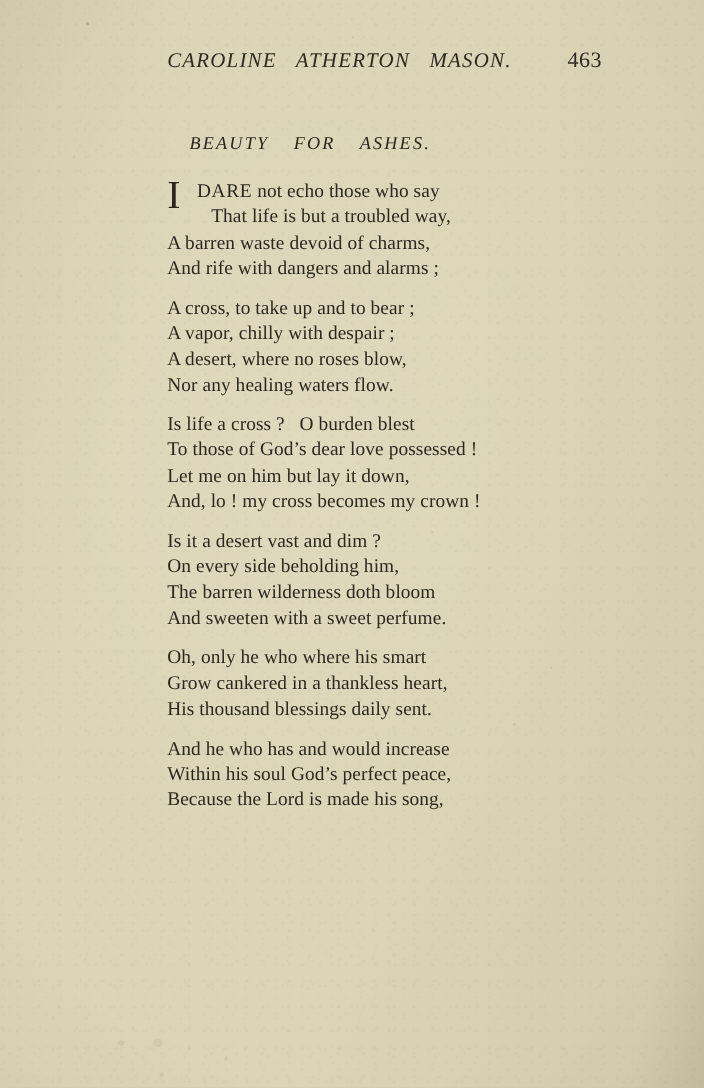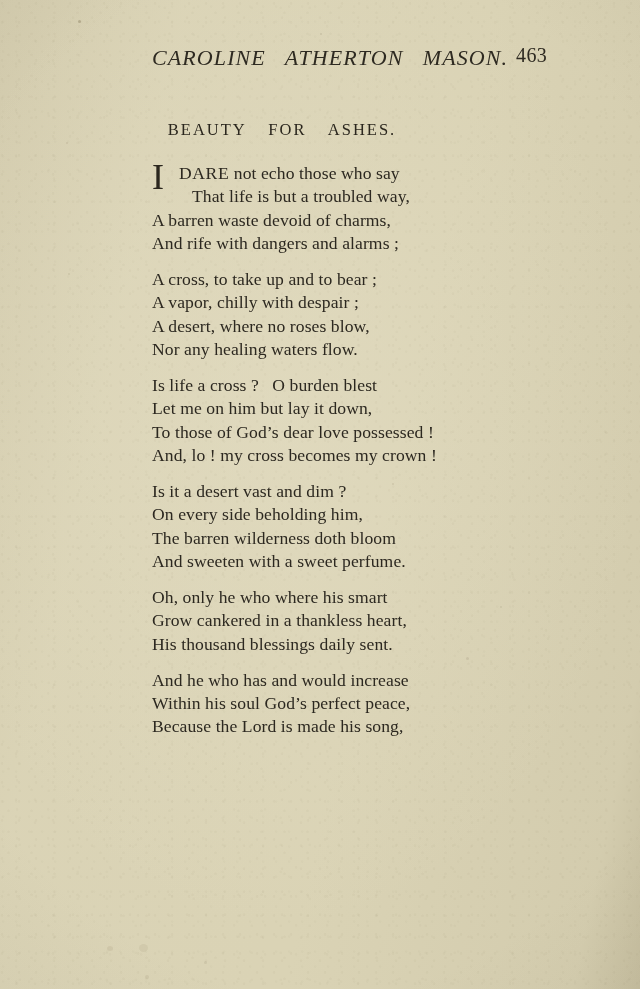--- a/index.html
+++ b/index.html
@@ -53,21 +53,21 @@
   .runhead {
     position: absolute;
     left: 152px;
     top: 45px;
     width: 400px;
     display: flex;
     align-items: baseline;
   }
   .runhead-title {
     font-style: italic;
-    font-size: 22px;
+    font-size: 19px;
     letter-spacing: 1.1px;
     word-spacing: 3px;
     white-space: pre;
     color: #2e2a21;
   }
   .folio {
     position: absolute;
     left: 516px;
     top: 44px;
     font-size: 20px;
@@ -82,20 +82,21 @@
     top: 120px;
     width: 540px;
     padding-left: 24px;
     box-sizing: border-box;
     text-align: center;
     font-size: 16.5px;
     letter-spacing: 2.0px;
     word-spacing: 5px;
     white-space: pre;
     color: #2b271e;
+    font-style: italic;
   }
 
   
   .poem {
     position: absolute;
     left: 152px;
     top: 162px;
     width: 420px;
     font-size: 17.6px;
     line-height: 23.4px;
@@ -160,22 +161,22 @@
           <div class="line"><span>And rife with dangers and alarms ;</span></div>
         </div>
         <div class="stanza stanza-2">
           <div class="line"><span>A cross, to take up and to bear ;</span></div>
           <div class="line"><span>A vapor, chilly with despair ;</span></div>
           <div class="line"><span>A desert, where no roses blow,</span></div>
           <div class="line"><span>Nor any healing waters flow.</span></div>
         </div>
         <div class="stanza stanza-3">
           <div class="line"><span>Is life a cross ?   O burden blest</span></div>
+          <div class="line"><span>To those of God’s dear love possessed !</span></div>
           <div class="line"><span>Let me on him but lay it down,</span></div>
-          <div class="line"><span>To those of God’s dear love possessed !</span></div>
           <div class="line"><span>And, lo ! my cross becomes my crown !</span></div>
         </div>
         <div class="stanza stanza-4">
           <div class="line"><span>Is it a desert vast and dim ?</span></div>
           <div class="line"><span>On every side beholding him,</span></div>
           <div class="line"><span>The barren wilderness doth bloom</span></div>
           <div class="line"><span>And sweeten with a sweet perfume.</span></div>
         </div>
         <div class="stanza stanza-6">
           <div class="line"><span>Oh, only he who where his smart</span></div>

